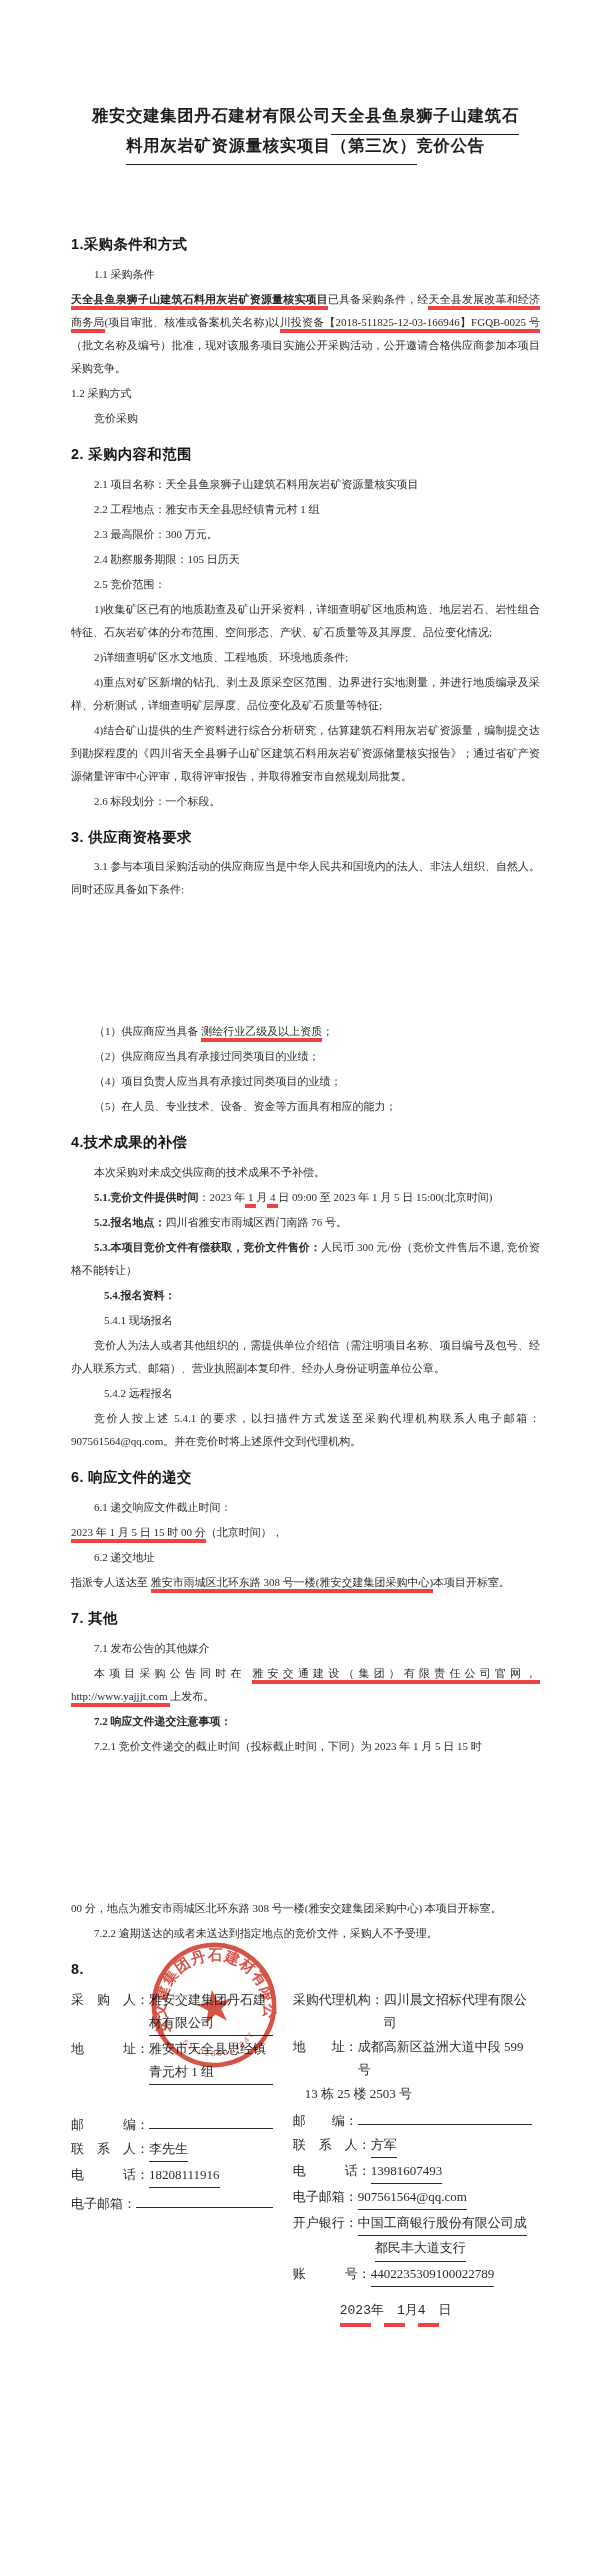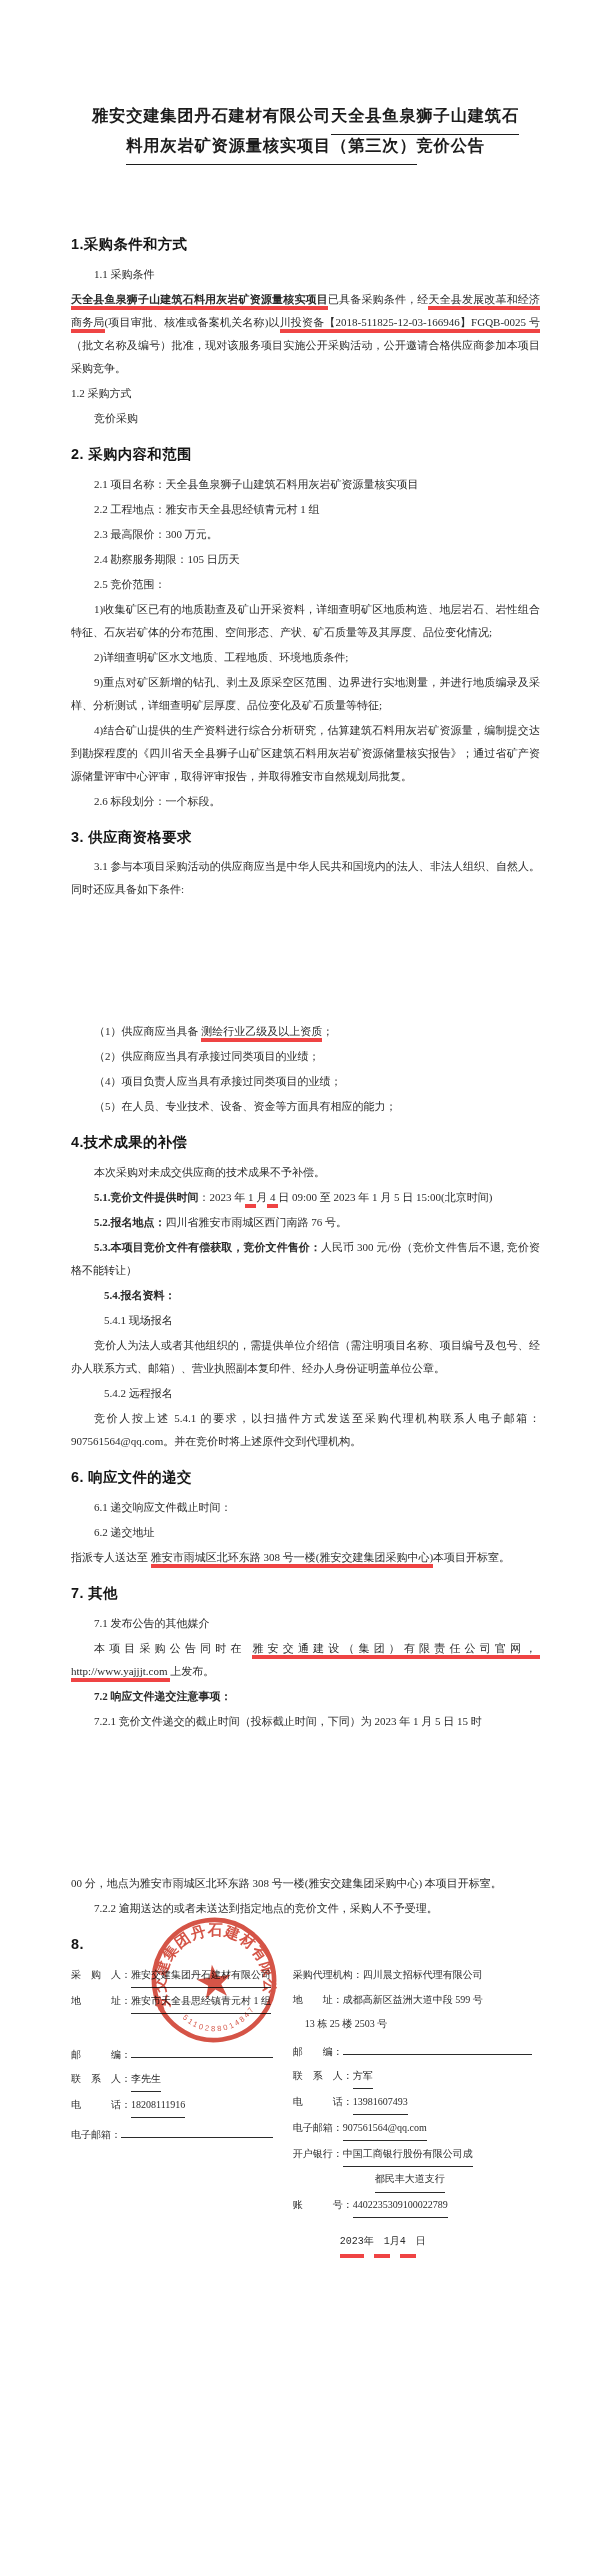--- a/index.html
+++ b/index.html
@@ -34,21 +34,21 @@
   .spacer{width:100%;}
   .b{font-weight:700;}
   .u{border-bottom:4px solid #ef4444;padding-bottom:1px;}
   .ls{letter-spacing:3.8px;}
   
   #contact{
     position:relative;
     display:grid;grid-template-columns:46% 54%;
     column-gap:6px;margin-top:4.6px;
   }
-  .crow{display:flex;align-items:baseline;min-height:23.5px;line-height:23px;font-size:10px;margin:0.8px 0;}
+  .crow{display:flex;align-items:baseline;min-height:23.5px;line-height:23px;font-size:13px;margin:0.8px 0;}
   .clabel{white-space:pre;flex:none;}
   .cval{margin-right:13.7px;}
   .cval.u{border-bottom:1px solid #2b2b2b;padding-bottom:1.1px;}
   .cval.fill{flex:1 1 auto;min-height:16.7px;}
   .crow.center-val{justify-content:flex-start;padding-left:82px;}
   .crow.date-row{margin-top:12px;padding-left:47px;font-family:Liberation Mono, monospace;}
   
   #seal{
     position:absolute;left:77px;top:-49px;
     width:132px;height:132px;
@@ -75,21 +75,21 @@
       <div class="blk"><span class="">1.2 采购方式</span></div>
       <div class="blk ind1"><span class="">竞价采购</span></div>
       <div class="blk h"><span class="">2. 采购内容和范围</span></div>
       <div class="blk ind1"><span class="">2.1 项目名称：天全县鱼泉狮子山建筑石料用灰岩矿资源量核实项目</span></div>
       <div class="blk ind1"><span class="">2.2 工程地点：雅安市天全县思经镇青元村 1 组</span></div>
       <div class="blk ind1"><span class="">2.3 最高限价：300 万元。</span></div>
       <div class="blk ind1"><span class="">2.4 勘察服务期限：105 日历天</span></div>
       <div class="blk ind1"><span class="">2.5 竞价范围：</span></div>
       <div class="blk ind1 just"><span class="">1)收集矿区已有的地质勘查及矿山开采资料，详细查明矿区地质构造、地层岩石、岩性组合特征、石灰岩矿体的分布范围、空间形态、产状、矿石质量等及其厚度、品位变化情况;</span></div>
       <div class="blk ind1"><span class="">2)详细查明矿区水文地质、工程地质、环境地质条件;</span></div>
-      <div class="blk ind1 just"><span class="">9)重点对矿区新增的钻孔、剥土及原采空区范围、边界进行实地测量，并进行地质编录及采样、分析测试，详细查明矿层厚度、品位变化及矿石质量等特征;</span></div>
+      <div class="blk ind1 just"><span class="">4)重点对矿区新增的钻孔、剥土及原采空区范围、边界进行实地测量，并进行地质编录及采样、分析测试，详细查明矿层厚度、品位变化及矿石质量等特征;</span></div>
       <div class="blk ind1 just"><span class="">4)结合矿山提供的生产资料进行综合分析研究，估算建筑石料用灰岩矿资源量，编制提交达到勘探程度的《四川省天全县狮子山矿区建筑石料用灰岩矿资源储量核实报告》；通过省矿产资源储量评审中心评审，取得评审报告，并取得雅安市自然规划局批复。</span></div>
       <div class="blk ind1"><span class="">2.6 标段划分：一个标段。</span></div>
       <div class="blk h"><span class="">3.  供应商资格要求</span></div>
       <div class="blk ind1 just"><span class="">3.1 参与本项目采购活动的供应商应当是中华人民共和国境内的法人、非法人组织、自然人。同时还应具备如下条件:</span></div>
       <div class="spacer" style="height: 115px;"></div>
       <div class="blk ind1"><span class="">（1）供应商应当具备 </span><span class=" u">测绘行业乙级及以上资质</span><span class="">；</span></div>
       <div class="blk ind1"><span class="">（2）供应商应当具有承接过同类项目的业绩；</span></div>
       <div class="blk ind1"><span class="">（4）项目负责人应当具有承接过同类项目的业绩；</span></div>
       <div class="blk ind1"><span class="">（5）在人员、专业技术、设备、资金等方面具有相应的能力；</span></div>
       <div class="blk h"><span class="">4.技术成果的补偿</span></div>
@@ -97,20 +97,21 @@
       <div class="blk ind1"><span class=" b">5.1.竞价文件提供时间</span><span class="">：2023 年</span><span class=" u"> 1 </span><span class="">月</span><span class=" u"> 4 </span><span class="">日 09:00 至 2023 年 1 月 5 日 15:00(北京时间)</span></div>
       <div class="blk ind1"><span class=" b">5.2.报名地点：</span><span class="">四川省雅安市雨城区西门南路 76 号。</span></div>
       <div class="blk ind1 just"><span class=" b">5.3.本项目竞价文件有偿获取，竞价文件售价：</span><span class="">人民币 300 元/份（竞价文件售后不退, 竞价资格不能转让）</span></div>
       <div class="blk ind2"><span class=" b">5.4.报名资料：</span></div>
       <div class="blk ind2"><span class="">5.4.1 现场报名</span></div>
       <div class="blk ind1 just"><span class="">竞价人为法人或者其他组织的，需提供单位介绍信（需注明项目名称、项目编号及包号、经办人联系方式、邮箱）、营业执照副本复印件、经办人身份证明盖单位公章。</span></div>
       <div class="blk ind2"><span class="">5.4.2 远程报名</span></div>
       <div class="blk ind1 just"><span class="">竞价人按上述 5.4.1 的要求，以扫描件方式发送至采购代理机构联系人电子邮箱：907561564@qq.com。并在竞价时将上述原件交到代理机构。</span></div>
       <div class="blk h"><span class="">6. 响应文件的递交</span></div>
       <div class="blk ind1"><span class="">6.1 递交响应文件截止时间：</span></div>
+      <div class="blk"><span class=" u">2023 年 1 月 5  日 15 时 00 分</span><span class="">（北京时间），</span></div>
       <div class="blk ind1"><span class="">6.2 递交地址</span></div>
       <div class="blk just"><span class="">    指派专人送达至 </span><span class=" u">雅安市雨城区北环东路 308 号一楼(雅安交建集团采购中心)</span><span class="">本项目开标室。</span></div>
       <div class="blk h"><span class="">7. 其他</span></div>
       <div class="blk ind1"><span class="">7.1 发布公告的其他媒介</span></div>
       <div class="blk ind1 just"><span class=" ls">本项目采购公告同时在 </span><span class=" u ls">雅安交通建设（集团）有限责任公司官网，</span><span class=" u">http://www.yajjjt.com </span><span class="">上发布。</span></div>
       <div class="blk ind1"><span class=" b">7.2 响应文件递交注意事项：</span></div>
       <div class="blk ind1"><span class="">7.2.1 竞价文件递交的截止时间（投标截止时间，下同）为 2023 年 1 月 5 日 15 时</span></div>
       <div class="spacer" style="height: 135px;"></div>
       <div class="blk just"><span class="">00 分，地点为雅安市雨城区北环东路 308 号一楼(雅安交建集团采购中心) 本项目开标室。</span></div>
       <div class="blk ind1"><span class="">7.2.2 逾期送达的或者未送达到指定地点的竞价文件，采购人不予受理。</span></div>

